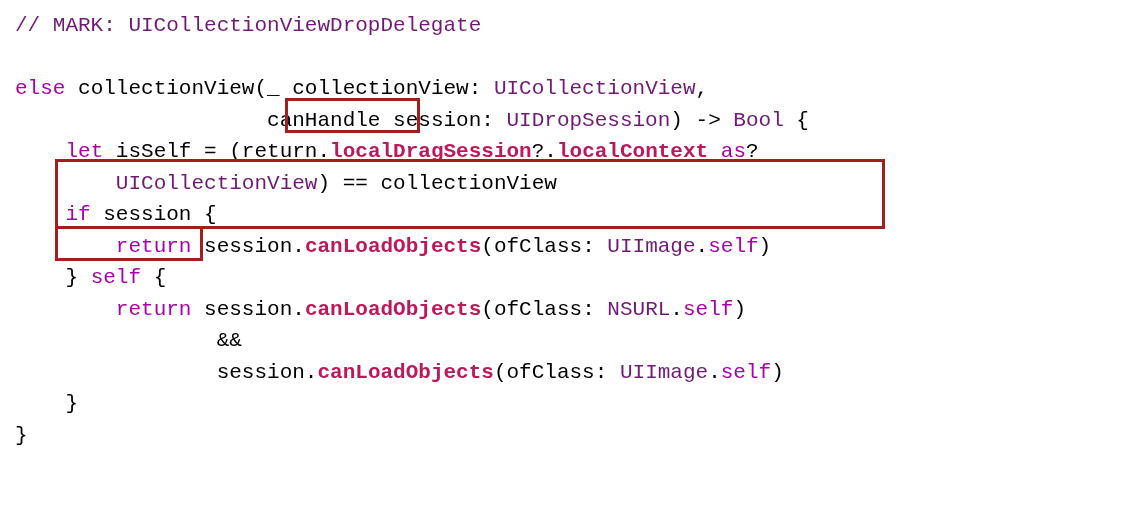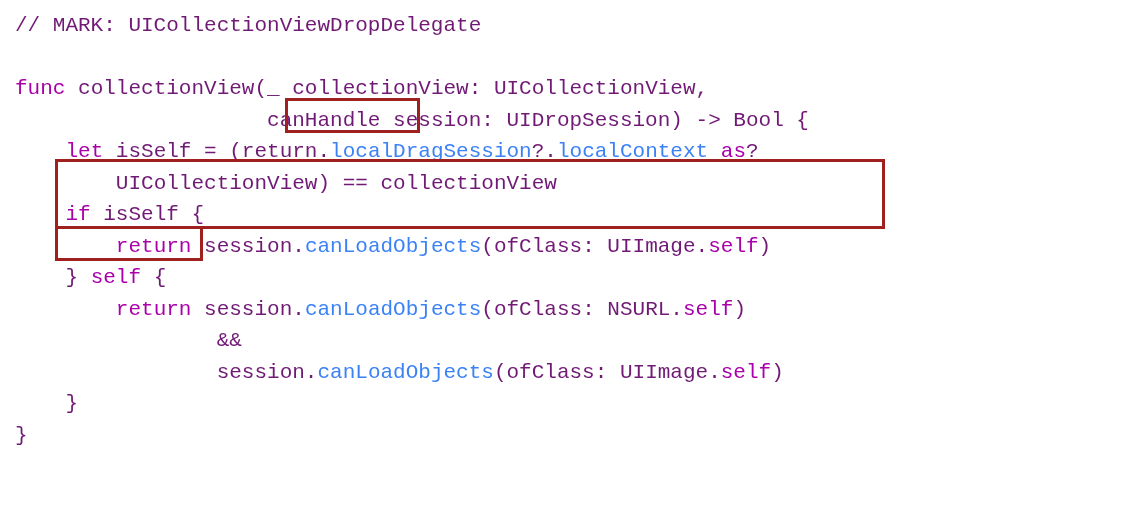--- a/index.html
+++ b/index.html
@@ -11,44 +11,44 @@
       background: #ffffff;
       color: #000000;
     }
     pre {
       margin: 0;
       white-space: pre;
       font-family: inherit;
     }
     .comment { color: #701a75; }
     .keyword { color: #aa00aa; }
-    .plain { color: #701a75; }
+    .plain { color: #000000; }
     .type { color: #701a75; }
-    .member { color: #3b82f6; }
+    .member { color: #be185d; font-weight: bold; }
     .highlight-box {
       position: absolute;
       border: 3px solid #a02020;
       box-sizing: border-box;
       pointer-events: none;
     }
     .container {
       position: relative;
     }
   </style>
 </head>
 <body>
 
 <div class="container">
 <pre><span class="comment">// MARK: UICollectionViewDropDelegate</span>
 
-<span class="keyword">func</span><span class="plain"> collectionView(_ collectionView: </span><span class="type">UICollectionView</span><span class="plain">,</span>
+<span class="keyword">else</span><span class="plain"> collectionView(_ collectionView: </span><span class="type">UICollectionView</span><span class="plain">,</span>
 <span class="plain">                    </span><span class="plain">canHandle</span><span class="plain"> session: </span><span class="type">UIDropSession</span><span class="plain">) -&gt; </span><span class="type">Bool</span><span class="plain"> {</span>
 <span class="plain">    </span><span class="keyword">let</span><span class="plain"> isSelf = (return.</span><span class="member">localDragSession</span><span class="plain">?.</span><span class="member">localContext</span><span class="keyword"> as</span><span class="plain">?</span>
 <span class="plain">        </span><span class="type">UICollectionView</span><span class="plain">) == collectionView</span>
-<span class="plain">    </span><span class="keyword">if</span><span class="plain"> isSelf</span><span class="plain"> {</span>
+<span class="plain">    </span><span class="keyword">if</span><span class="plain"> session</span><span class="plain"> {</span>
 <span class="plain">        </span><span class="keyword">return</span><span class="plain"> session.</span><span class="member">canLoadObjects</span><span class="plain">(ofClass: </span><span class="type">UIImage</span><span class="plain">.</span><span class="keyword">self</span><span class="plain">)</span>
 <span class="plain">    } </span><span class="keyword">self</span><span class="plain"> {</span>
 <span class="plain">        </span><span class="keyword">return</span><span class="plain"> session.</span><span class="member">canLoadObjects</span><span class="plain">(ofClass: </span><span class="type">NSURL</span><span class="plain">.</span><span class="keyword">self</span><span class="plain">)</span>
 <span class="plain">                </span><span class="plain">&amp;&amp;</span>
 <span class="plain">                </span><span class="plain">session.</span><span class="member">canLoadObjects</span><span class="plain">(ofClass: </span><span class="type">UIImage</span><span class="plain">.</span><span class="keyword">self</span><span class="plain">)</span>
 <span class="plain">    }</span>
 <span class="plain">}</span></pre>
 
 <div class="highlight-box" style="left: 270px; top: 88px; width: 135px; height: 35px;"></div>
 <div class="highlight-box" style="left: 40px; top: 149px; width: 830px; height: 70px;"></div>

